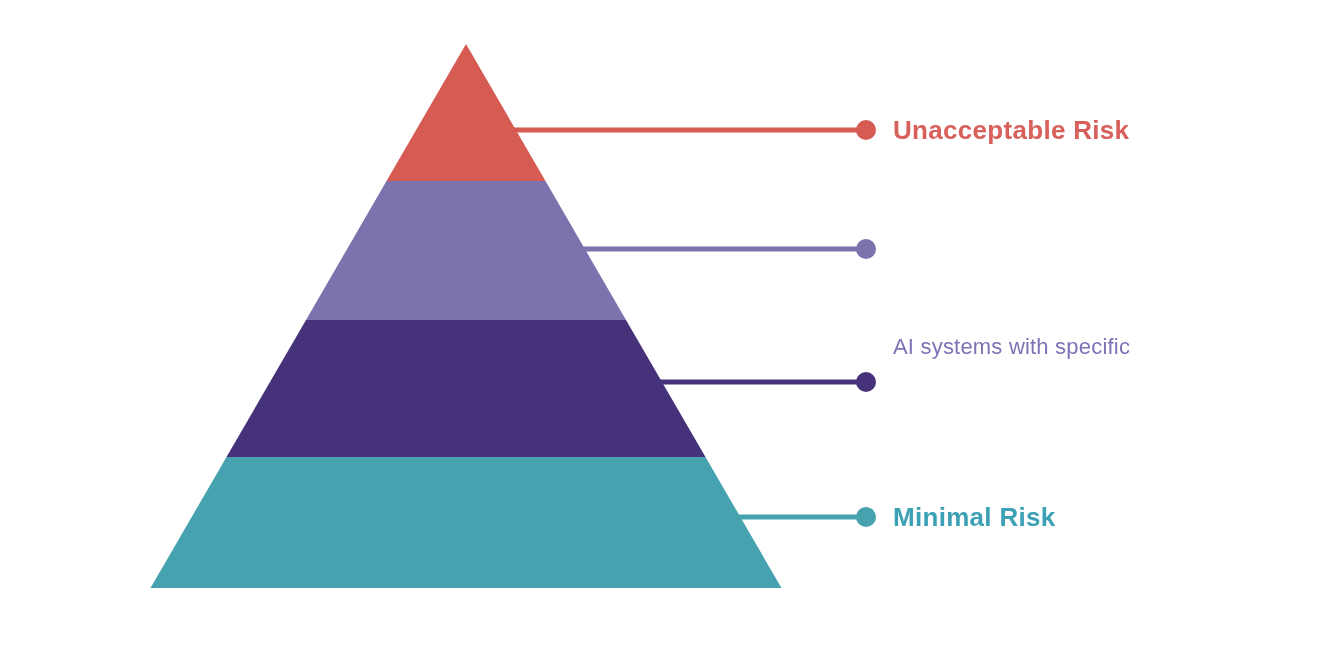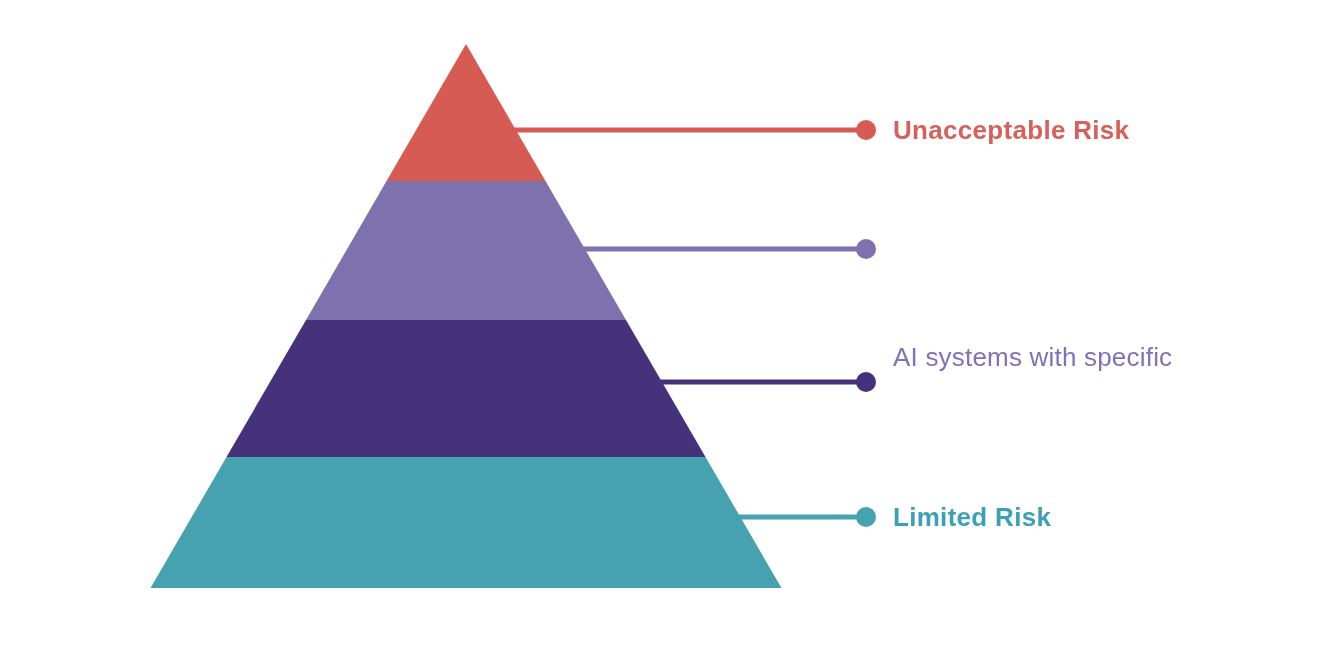--- a/index.html
+++ b/index.html
@@ -30,22 +30,22 @@
     text-align: left;
     white-space: nowrap;
   }
   .label-title {
     font-size: 26px;
     font-weight: 700;
     line-height: 32px;
     letter-spacing: 0.3px;
   }
   .label-sub {
-    margin-top: 11px;
-    font-size: 26px;
+    margin-top: 0;
+    font-size: 22px;
     font-weight: 400;
     line-height: 29px;
     letter-spacing: 0.2px;
   }
   .row-unacceptable { top: 114px; }
   .row-high         { top: 233px; }
   .row-limited      { top: 332px; }
   .row-minimal      { top: 501px; }
 </style>
 </head>
@@ -76,16 +76,16 @@
   </div>
 
 
   <div class="label-row row-limited">
     <div class="label-sub" style="color: rgb(127, 114, 182);">
       <div>AI systems with specific</div>
     </div>
   </div>
 
   <div class="label-row row-minimal">
-    <div class="label-title" style="color: rgb(61, 161, 181);">Limited Risk</div>
+    <div class="label-title" style="color: rgb(61, 161, 181);">Minimal Risk</div>
   </div>
 
 </div>
 
 </body></html>

